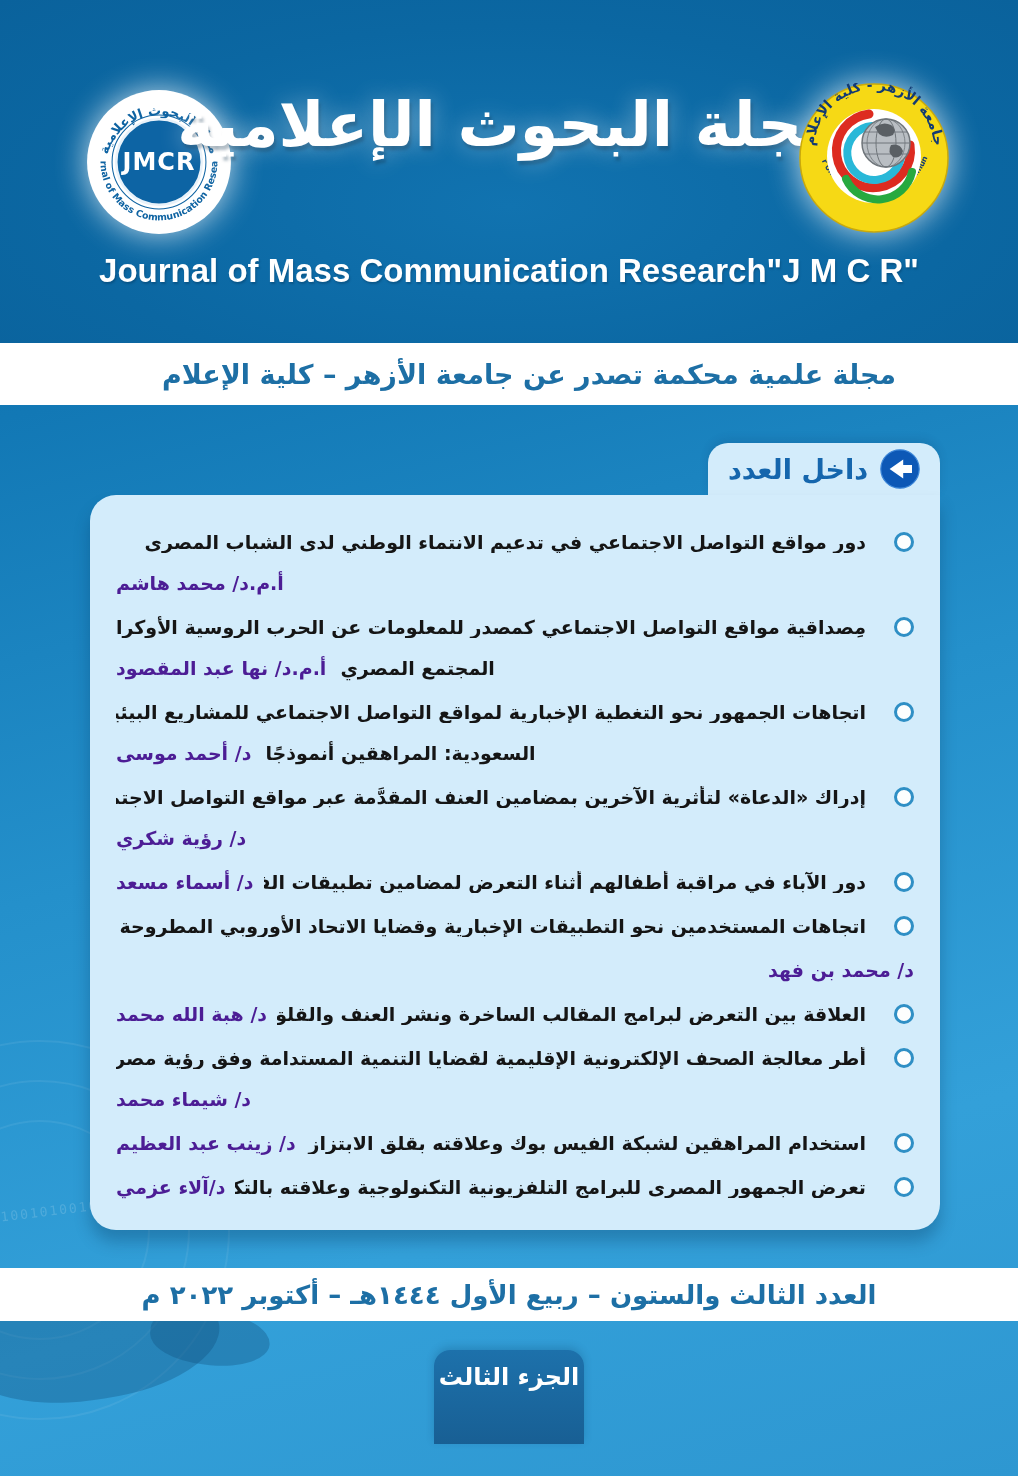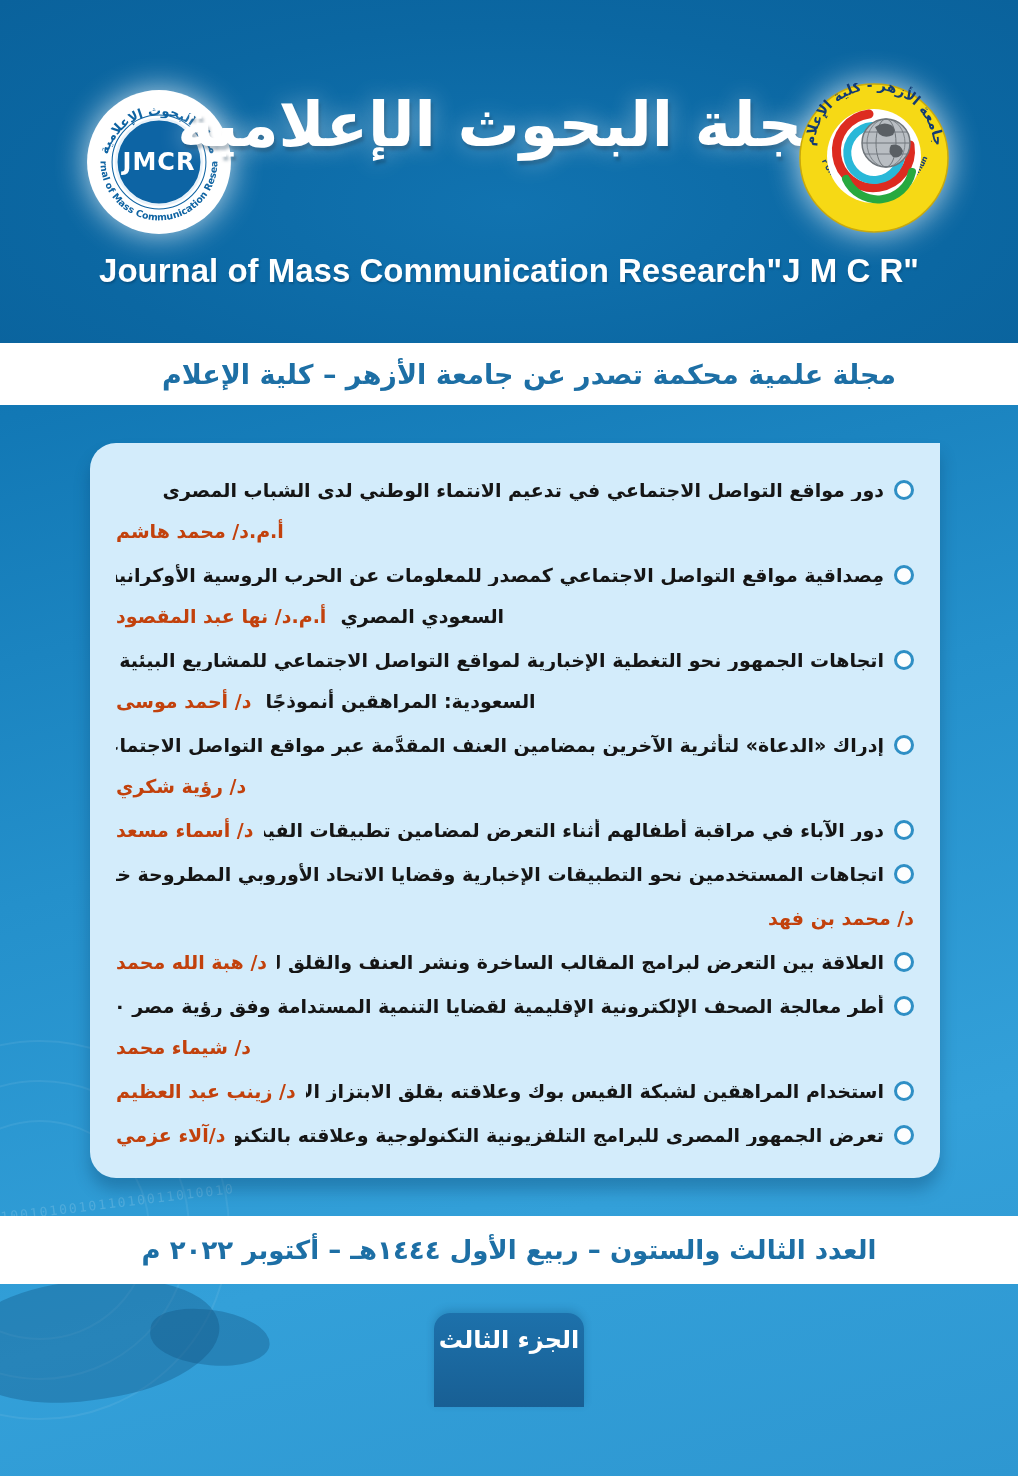--- a/index.html
+++ b/index.html
@@ -36,41 +36,41 @@
     font-family:"Liberation Sans", sans-serif; text-shadow:1px 2px 2px rgba(3,40,70,0.3); }
   .logo-left  { position:absolute; left:86px;  top:89px; width:146px; height:146px;
     filter:drop-shadow(0 0 16px rgba(255,255,255,0.75)); }
   .logo-right { position:absolute; right:69px; top:83px; width:150px; height:150px;
     filter:drop-shadow(0 0 16px rgba(255,255,255,0.75)); }
 
   
   .band { background:#ffffff; display:flex; align-items:center; justify-content:center;
     direction:rtl; color:#1d6fa5; font-weight:bold; position:relative; z-index:2; }
   .band.subtitle { height:62px; font-size:27px;padding-left:40px; }
-  .band.issue { height:68px; font-size:26px; }
+  .band.issue { height:53px; font-size:26px; }
 
   
   .main { position:relative; }
   .toc-wrap { margin:38px 78px 0 90px; direction:rtl; }
   .toc-tab { width:232px; height:52px; margin-left:0; margin-right:0;
     background:#d3ecfb; border-radius:20px 20px 0 0;
     display:flex; align-items:center; justify-content:center; gap:12px;
     box-shadow:0 -4px 8px rgba(4,44,80,0.12); }
   .toc-tab-label { color:#1566ad; font-weight:bold; font-size:27px; }
   .toc-arrow { width:40px; height:40px; flex:0 0 auto; }
   .toc-panel { background:#d3ecfb; border-radius:26px 0 26px 26px; padding:26px 26px 14px 26px;
     min-height:735px; box-shadow:0 12px 16px rgba(4,44,80,0.28); }
 
   .toc-item { margin-bottom:3px; }
   .t-line { display:flex; justify-content:space-between; align-items:center; min-height:41px; gap:10px; }
-  .t-main { display:flex; align-items:center; gap:10px; min-width:0; }
+  .t-main { display:flex; align-items:center; gap:28px; min-width:0; }
   .bullet { width:20px; height:20px; border-radius:50%; background:#fdfefe;
     border:3px solid #2f8fc5; flex:0 0 auto; }
   .t-text { color:#151515; font-weight:bold; font-size:19px; white-space:nowrap; overflow:hidden; }
-  .author { color:#c2410c; font-weight:bold; font-size:19px; white-space:nowrap; flex:0 0 auto; }
+  .author { color:#4c1d95; font-weight:bold; font-size:19px; white-space:nowrap; flex:0 0 auto; }
   .l2 { display:flex; justify-content:flex-end; align-items:center; gap:14px; min-height:41px; padding-right:30px; }
   .l2 .t-text { overflow:visible; }
 
   
   .gap-under-panel { height:38px; }
   .footer { position:relative; height:123px; }
   .part-tab { position:absolute; left:50%; transform:translateX(-50%); bottom:0;
     width:150px; height:94px; background:linear-gradient(180deg,#1d71ab 0%,#185f94 100%);
     border-radius:16px 16px 0 0; text-align:center; padding-top:13px;
     color:#fff; font-weight:bold; font-size:24px; direction:rtl;
@@ -144,20 +144,28 @@
     <div class="title-en">Journal of Mass Communication Research"J M C R"</div>
   </div>
 
   <div class="band subtitle">
     <span>مجلة علمية محكمة تصدر عن جامعة الأزهر – كلية الإعلام</span>
   </div>
 
   <div class="main">
     <div class="toc-wrap">
 
+      <div class="toc-tab">
+        <svg class="toc-arrow" viewBox="0 0 100 100">
+          <circle cx="50" cy="50" r="48" fill="#0d58b6"></circle>
+          <circle cx="50" cy="50" r="48" fill="none" stroke="#3c86d8" stroke-width="3"></circle>
+          <path d="M 58,26 L 24,50 L 58,74 L 58,60 L 80,60 L 80,40 L 58,40 Z" fill="#ffffff"></path>
+        </svg>
+        <span class="toc-tab-label">داخل العدد</span>
+      </div>
 
       <div class="toc-panel">
         <div id="toc-list">
   <div class="toc-item">
     <div class="t-line">
       <span class="t-main">
         <span class="bullet"></span>
         <span class="t-text">دور مواقع التواصل الاجتماعي في تدعيم الانتماء الوطني لدى الشباب المصري</span>
       </span>
 
@@ -170,21 +178,21 @@
 
   <div class="toc-item">
     <div class="t-line">
       <span class="t-main">
         <span class="bullet"></span>
         <span class="t-text">مِصداقية مواقع التواصل الاجتماعي كمصدر للمعلومات عن الحرب الروسية الأوكرانية في</span>
       </span>
 
     </div>
     <div class="l2">
-      <span class="t-text l2-text">السعودي المصري</span>
+      <span class="t-text l2-text">المجتمع المصري</span>
       <span class="author l2-author">أ.م.د/ نها عبد المقصود</span>
     </div>
   </div>
 
   <div class="toc-item">
     <div class="t-line">
       <span class="t-main">
         <span class="bullet"></span>
         <span class="t-text">اتجاهات الجمهور نحو التغطية الإخبارية لمواقع التواصل الاجتماعي للمشاريع البيئية في</span>
       </span>

